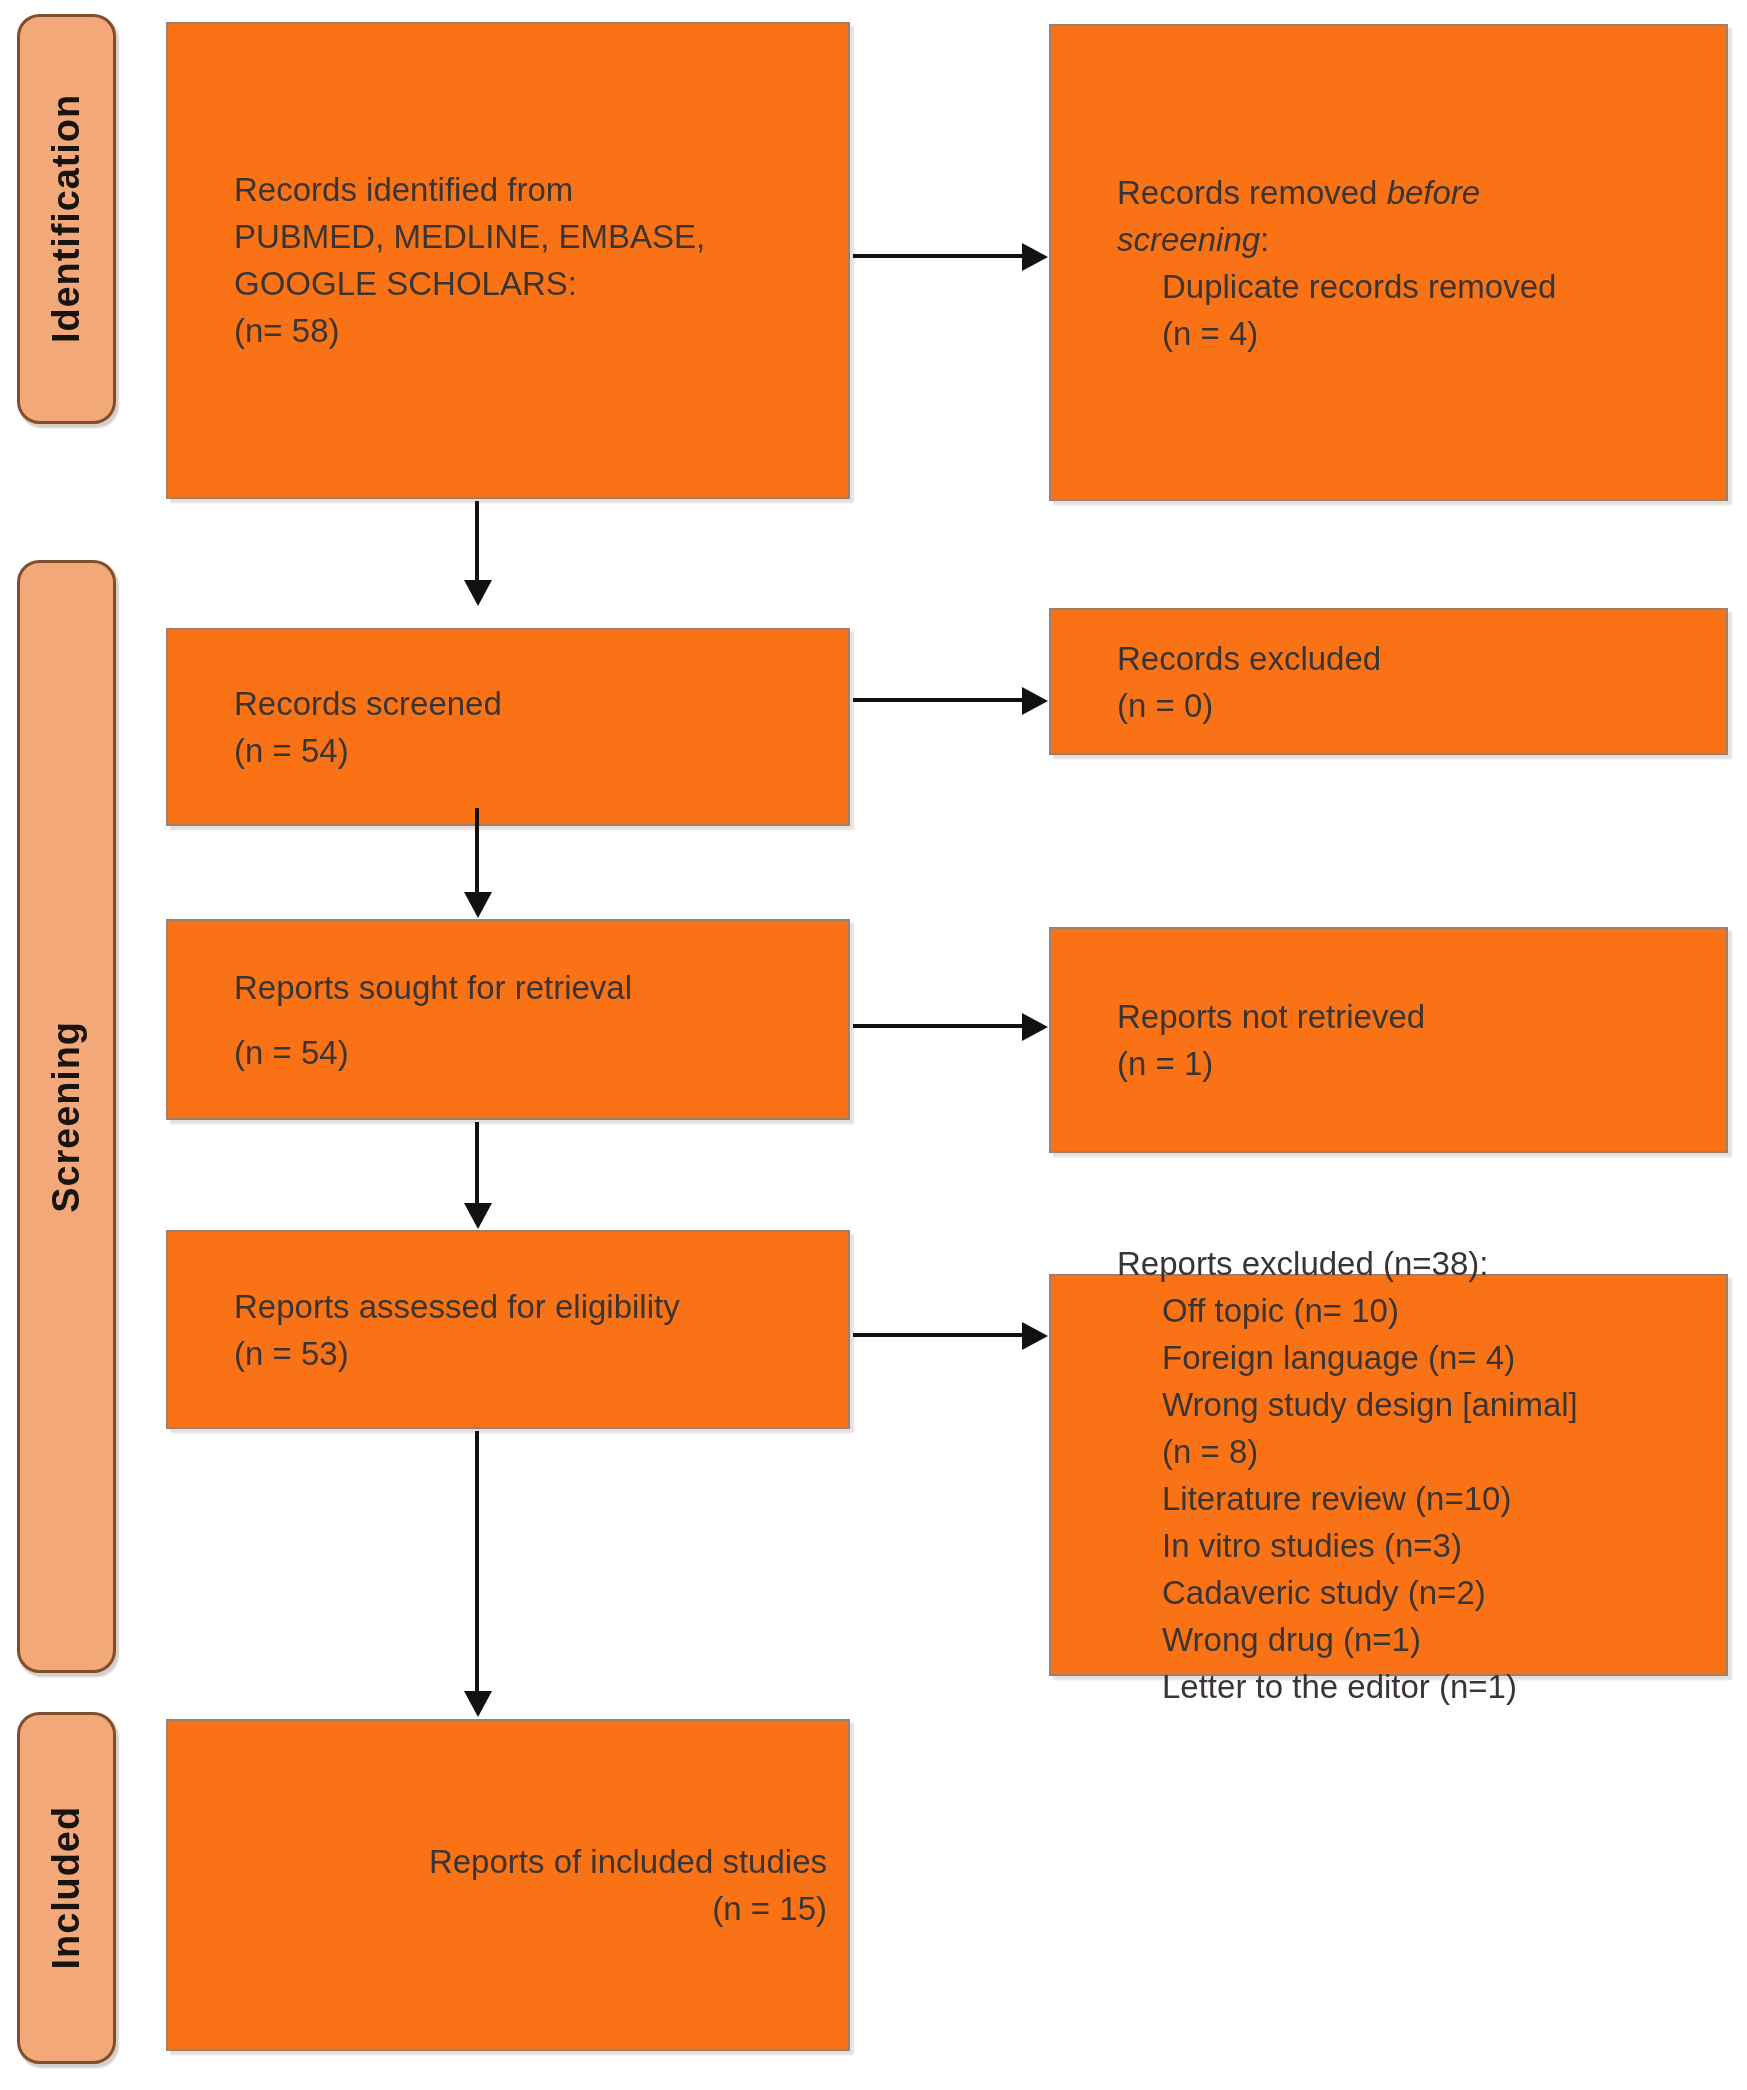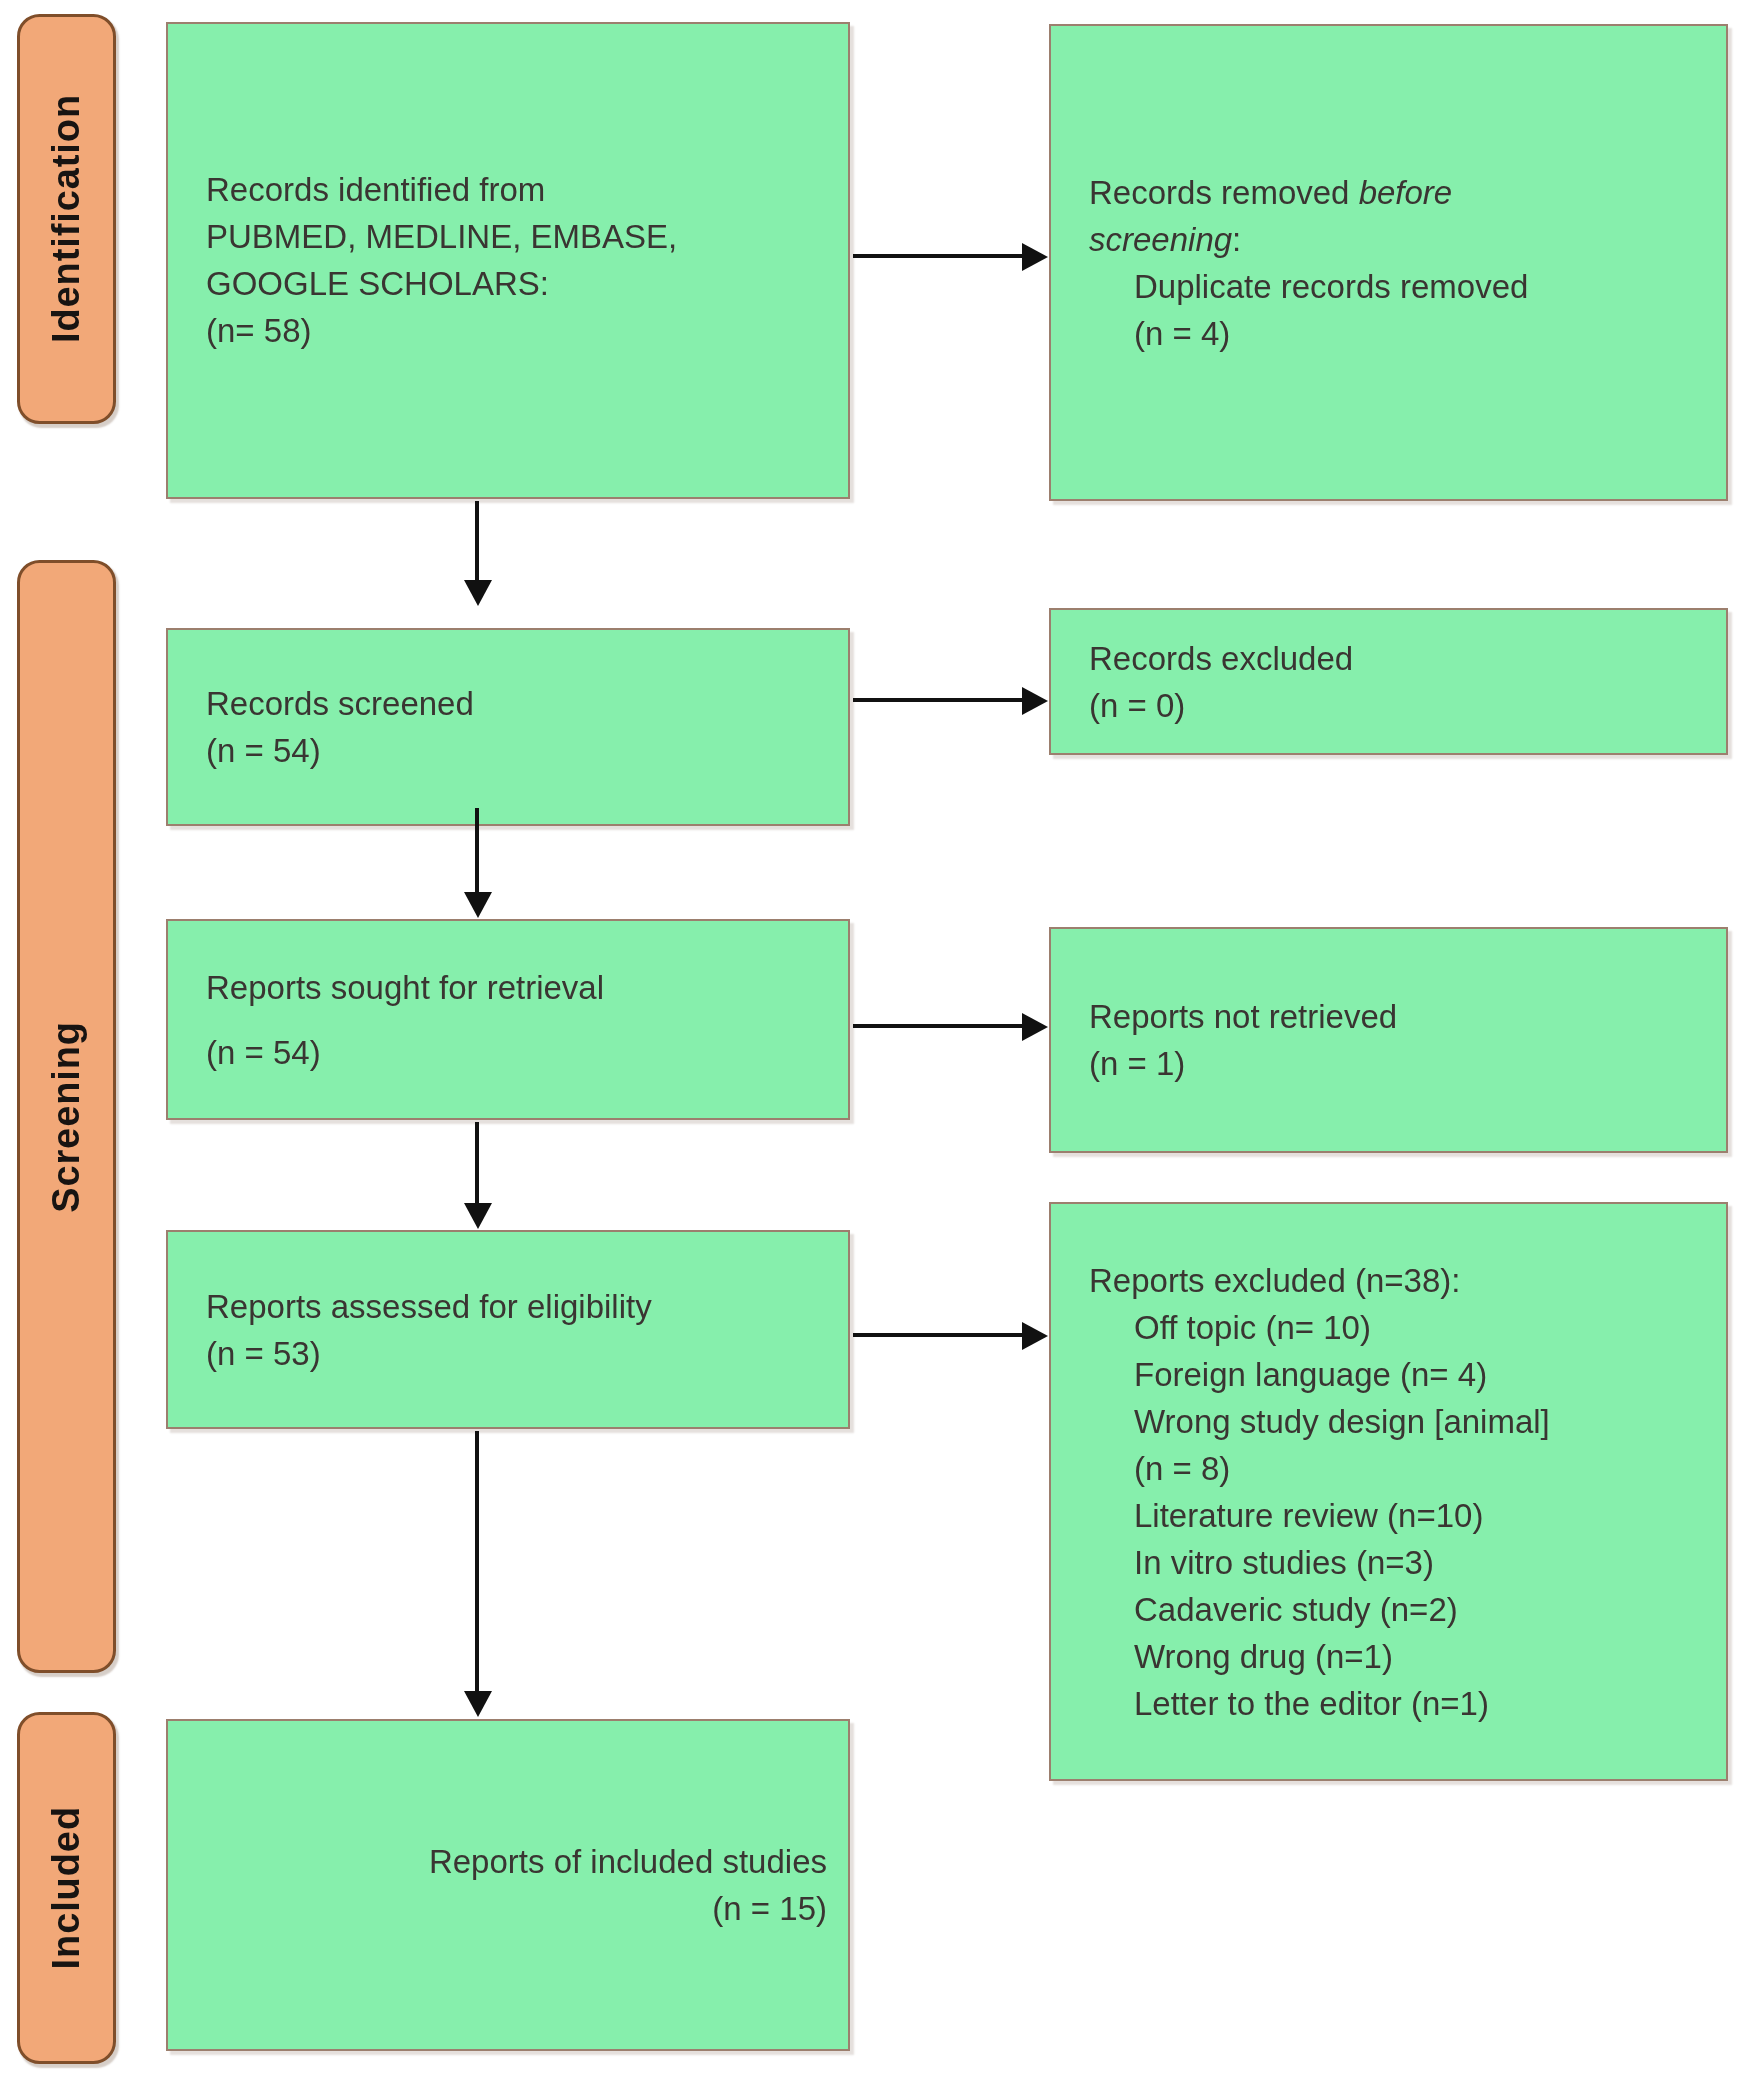--- a/index.html
+++ b/index.html
@@ -7,28 +7,28 @@
     position: relative;
     width: 1748px;
     height: 2091px;
     background: #ffffff;
     font-family: "Liberation Sans", sans-serif;
     color: #3a3532;
   }
   
   .box {
     position: absolute;
-    background: #86efac;
+    background: #f97316;
     border: 2.6px solid #9c7f6e;
     box-sizing: border-box;
     box-shadow: 3.5px 3.5px 1.7px rgba(110, 85, 65, 0.18);
     display: flex;
     flex-direction: column;
     justify-content: center;
-    padding-left: 38px;
+    padding-left: 66px;
     padding-right: 21px;
     font-size: 33px;
     line-height: 47px;
   }
   .box .line { white-space: nowrap; }
   .box .indent { padding-left: 45px; }
   .it { font-style: italic; }
   
   .stage {
     position: absolute;
@@ -131,21 +131,21 @@
   <div class="box" style="left:1049px; top:608px; width:679px; height:147px;">
     <div class="line">Records excluded</div>
     <div class="line">(n = 0)</div>
   </div>
 
   <div class="box" style="left:1049px; top:927px; width:679px; height:226px;">
     <div class="line">Reports not retrieved</div>
     <div class="line">(n = 1)</div>
   </div>
 
-  <div class="box" style="left:1049px; top:1202px; width:679px; height:579px;">
+  <div class="box" style="left:1049px; top:1274px; width:679px; height:402px;">
     <div class="line">Reports excluded (n=38):</div>
     <div class="line indent">Off topic (n= 10)</div>
     <div class="line indent">Foreign language (n= 4)</div>
     <div class="line indent">Wrong study design [animal]</div>
     <div class="line indent">(n = 8)</div>
     <div class="line indent">Literature review (n=10)</div>
     <div class="line indent">In vitro studies (n=3)</div>
     <div class="line indent">Cadaveric study (n=2)</div>
     <div class="line indent">Wrong drug (n=1)</div>
     <div class="line indent">Letter to the editor (n=1)</div>

